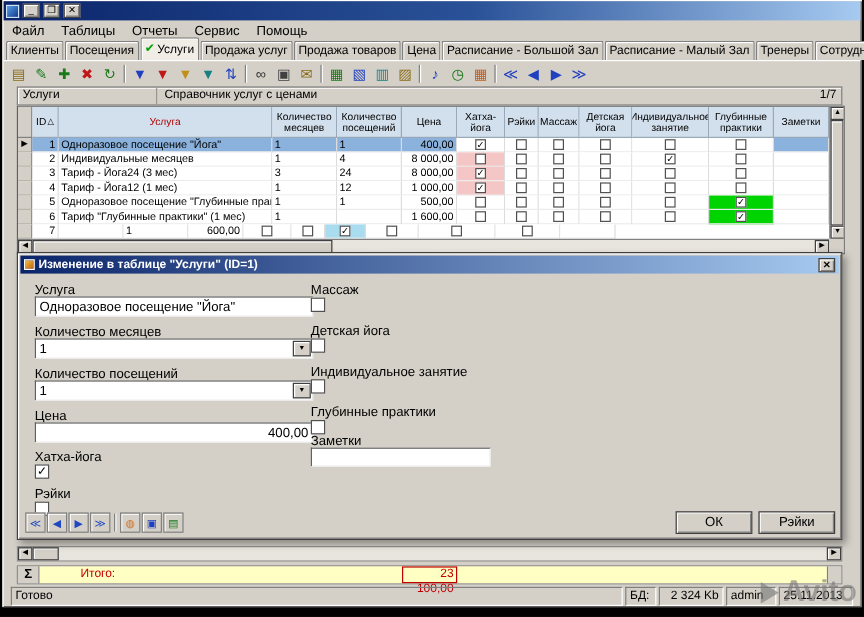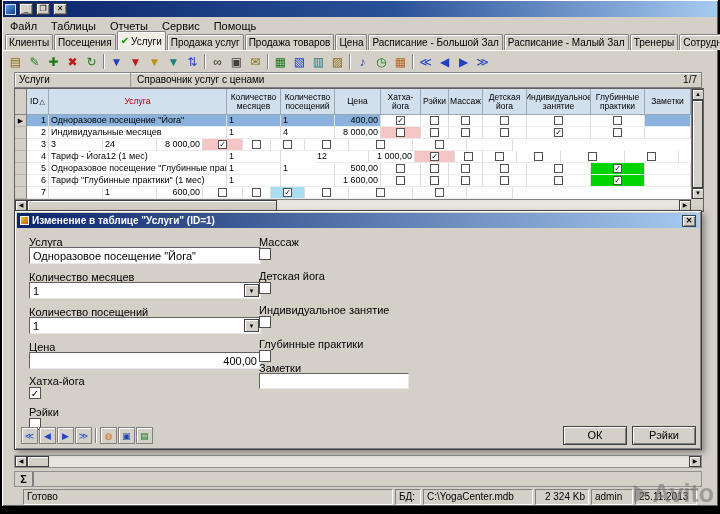--- a/index.html
+++ b/index.html
@@ -70,21 +70,21 @@
   
   .formscroll{position:absolute;left:12px;top:455px;width:688px;height:13px;background:#e8e5de;border:1px solid #909090;display:flex;}
   .formscroll .sbtn{height:11px;}
   .fthumb{width:22px;background:var(--chrome);border:1px solid #404040;box-shadow:inset 1px 1px 0 #fff;flex:none;}
   .sumrow{position:absolute;left:12px;top:471px;width:688px;height:16px;display:flex;border:1px solid #909090;}
   .sum-sigma{width:18px;background:var(--chrome);border-right:1px solid #808080;font-size:11px;font-weight:bold;text-align:center;line-height:14px;flex:none;}
   .sum-body{flex:1;background:var(--summary_bg);position:relative;}
   .sum-label{position:absolute;left:34px;top:1px;font-size:10px;color:var(--summary_text);}
   .sum-value{position:absolute;left:302px;top:0;width:46px;height:14px;border:1px solid var(--summary_text);color:var(--summary_text);font-size:10px;line-height:12px;text-align:right;padding-right:2px;}
   .sum-corner{width:12px;background:var(--chrome);border-left:1px solid #808080;flex:none;}
-  .statusbar{position:absolute;left:2px;top:489px;right:2px;height:16px;display:flex;gap:2px;padding:0 19px;}
+  .statusbar{position:absolute;left:2px;top:489px;right:2px;height:16px;display:flex;gap:2px;padding:0 5px;}
   .spanel{border:1px solid;border-color:#808080 #fff #fff #808080;font-size:10px;line-height:13px;padding:0 3px;white-space:nowrap;overflow:hidden;}
   .sp-left{flex:1;}
   .sp-db{width:26px;} .sp-path{width:110px;} .sp-size{width:54px;text-align:right;} .sp-user{width:42px;} .sp-date{width:62px;}
   
   .watermark{position:absolute;right:6px;bottom:8px;display:flex;align-items:center;gap:3px;z-index:9;opacity:.6;}
   .wm-logo{width:0;height:0;border-top:9px solid transparent;border-bottom:9px solid transparent;border-left:15px solid #777;}
   .wm-text{font-size:25px;font-weight:bold;color:#777;line-height:1;}
 </style>
 </head>
 <body>
@@ -268,20 +268,21 @@
             <div class="gcb">✓</div>
           </div>
           <div class="cell check-cell" style="width: 54px;">
             <div class="gcb"></div>
           </div>
           <div class="cell" style="width: 46px;"></div>
         </div>
         <div class="grow">
           <div class="rsel"></div>
           <div class="cell" style="width: 22px; text-align: right;">3</div>
+          <div class="cell" style="width: 178px;">Тариф - Йога24 (3 мес)</div>
           <div class="cell" style="width: 54px;">3</div>
           <div class="cell" style="width: 54px;">24</div>
           <div class="cell" style="width: 46px; text-align: right;">8 000,00</div>
           <div class="cell check-cell" style="width: 40px; background: rgb(245, 198, 198);">
             <div class="gcb">✓</div>
           </div>
           <div class="cell check-cell" style="width: 28px;">
             <div class="gcb"></div>
           </div>
           <div class="cell check-cell" style="width: 34px;">
@@ -296,21 +297,21 @@
           <div class="cell check-cell" style="width: 54px;">
             <div class="gcb"></div>
           </div>
           <div class="cell" style="width: 46px;"></div>
         </div>
         <div class="grow">
           <div class="rsel"></div>
           <div class="cell" style="width: 22px; text-align: right;">4</div>
           <div class="cell" style="width: 178px;">Тариф - Йога12 (1 мес)</div>
           <div class="cell" style="width: 54px;">1</div>
-          <div class="cell" style="width: 54px; margin-left: 34px;">12</div>
+          <div class="cell" style="width: 54px;">12</div>
           <div class="cell" style="width: 46px; text-align: right;">1 000,00</div>
           <div class="cell check-cell" style="width: 40px; background: rgb(245, 198, 198);">
             <div class="gcb">✓</div>
           </div>
           <div class="cell check-cell" style="width: 28px;">
             <div class="gcb"></div>
           </div>
           <div class="cell check-cell" style="width: 34px;">
             <div class="gcb"></div>
           </div>
@@ -488,27 +489,30 @@
 
   <div class="formscroll">
     <div class="sbtn">◀</div>
     <div class="fthumb"></div>
     <div class="hsp"></div>
     <div class="sbtn">▶</div>
   </div>
 
   <div class="sumrow">
     <div class="sum-sigma">Σ</div>
+    <div class="sum-body">
+      <span class="sum-label">Итого:</span>
+      <span class="sum-value">23 100,00</span>
+    </div>
     <div class="sum-corner"></div>
   </div>
 
   <div class="statusbar">
     <div class="spanel sp-left">Готово</div>
     <div class="spanel sp-db">БД:</div>
-    <div class="spanel sp-path">C:\YogaCenter.mdb</div>
     <div class="spanel sp-size">2 324 Kb</div>
     <div class="spanel sp-user">admin</div>
     <div class="spanel sp-date">25.11.2013</div>
   </div>
 
 </div>
 
 <div class="watermark">
   <div class="wm-logo"></div>
   <span class="wm-text">Avito</span>

